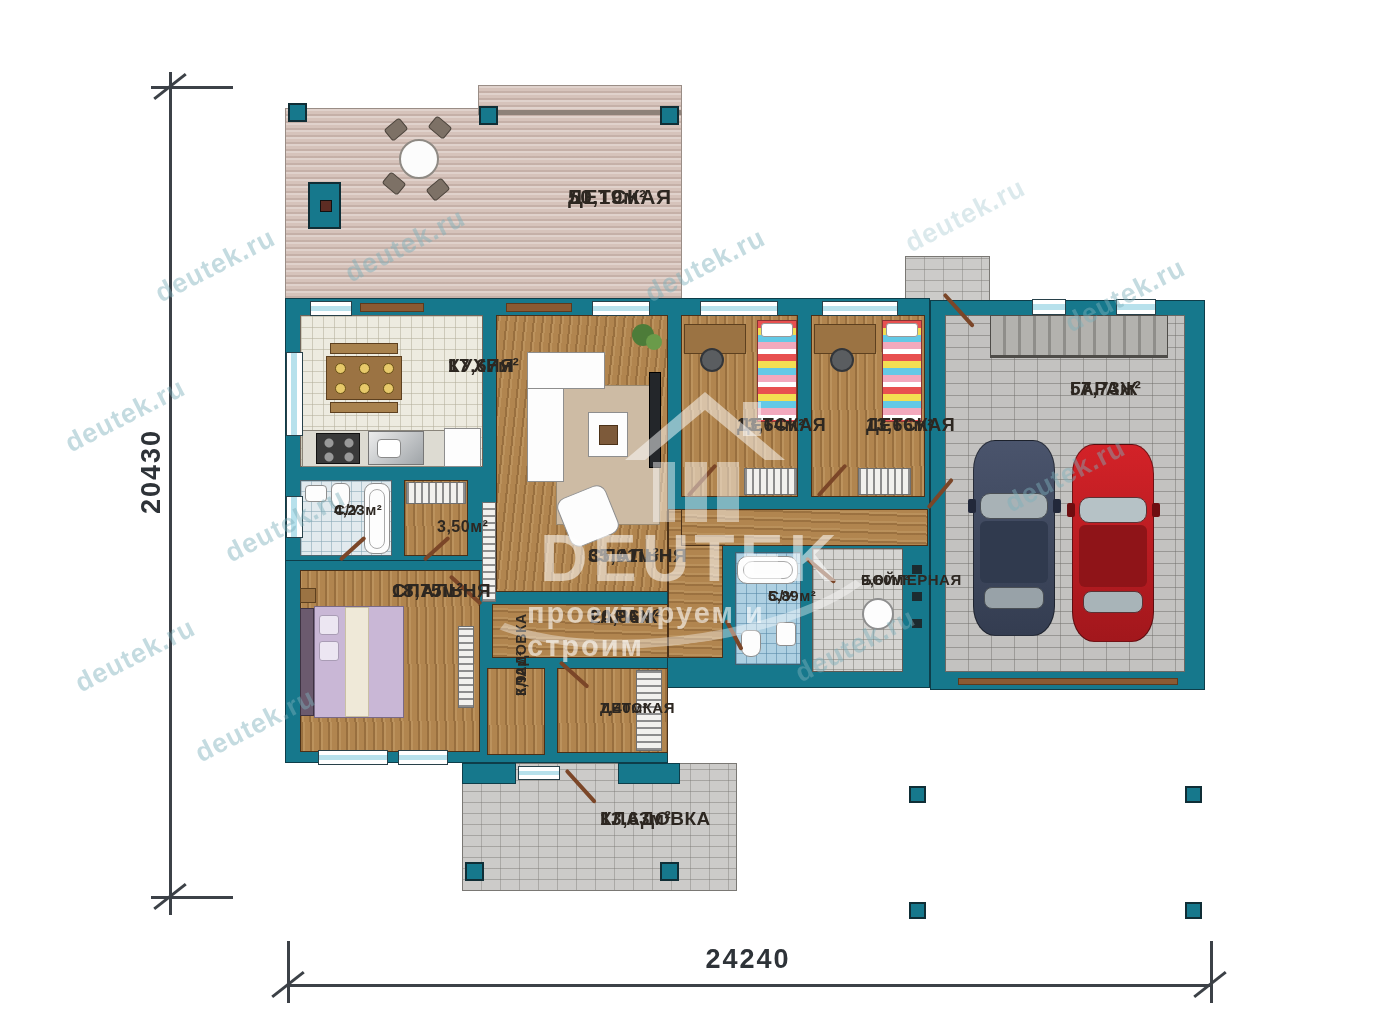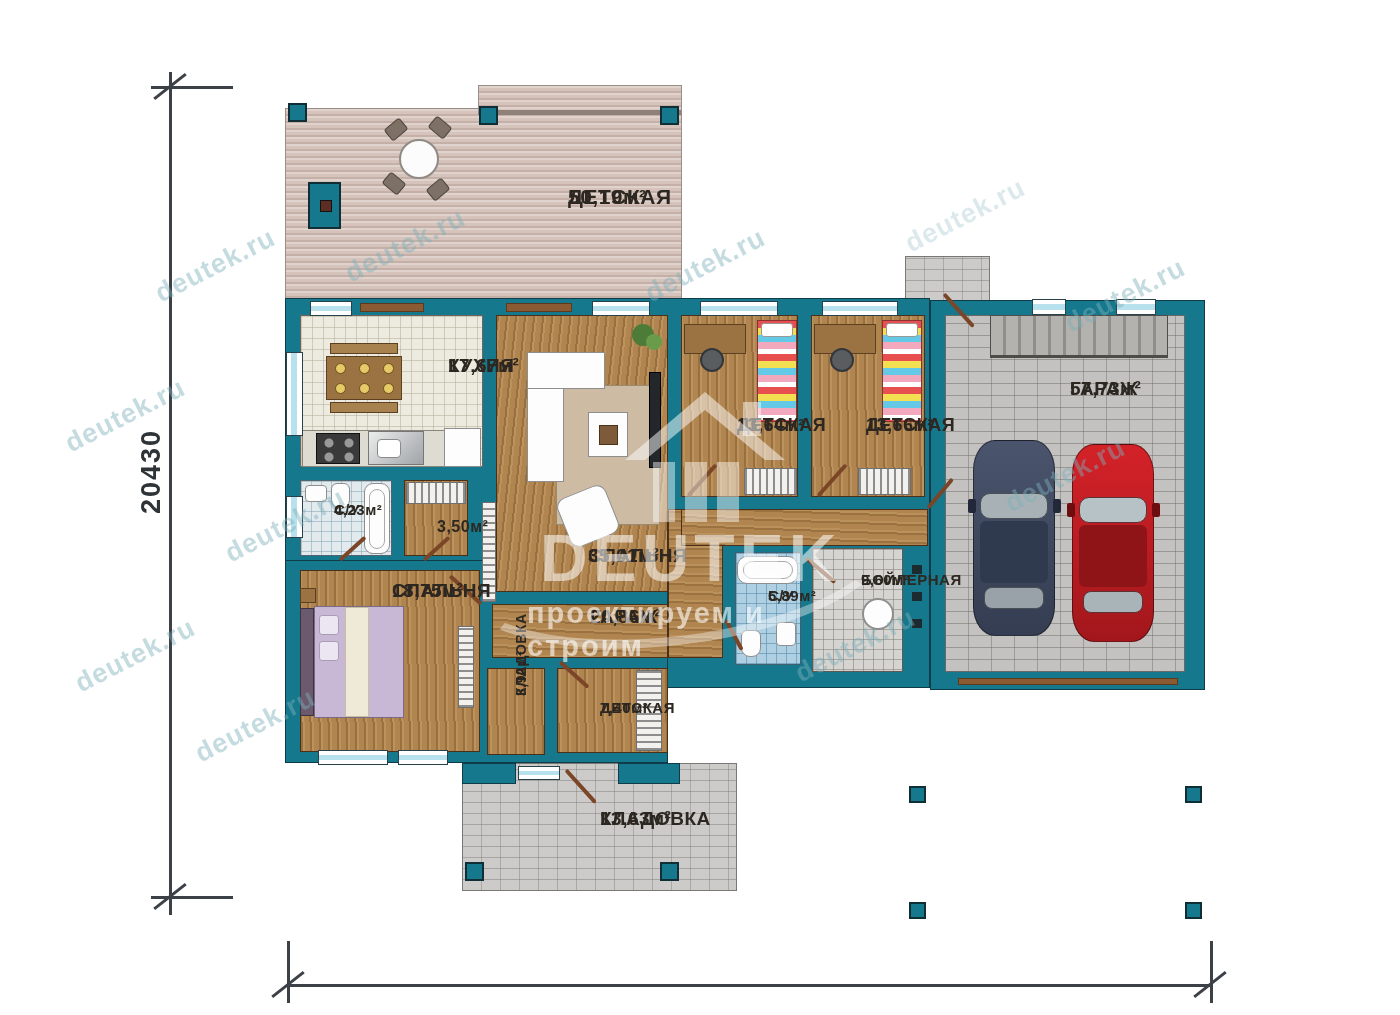--- a/index.html
+++ b/index.html
@@ -304,14 +304,15 @@
   <div class="dim" style="left:150px;top:85px;width:40px;height:3px;transform:rotate(-38deg)"></div>
   <div class="dim" style="left:151px;top:896px;width:82px;height:3px"></div>
   <div class="dim" style="left:150px;top:895px;width:40px;height:3px;transform:rotate(-38deg)"></div>
   <div class="dimtxt" style="left:96px;top:456px;width:110px;transform:rotate(-90deg)">20430</div>
 
   <div class="dim" style="left:288px;top:984px;width:924px;height:3px"></div>
   <div class="dim" style="left:287px;top:941px;width:3px;height:62px"></div>
   <div class="dim" style="left:268px;top:983px;width:40px;height:3px;transform:rotate(-38deg)"></div>
   <div class="dim" style="left:1210px;top:941px;width:3px;height:62px"></div>
   <div class="dim" style="left:1190px;top:983px;width:40px;height:3px;transform:rotate(-38deg)"></div>
+  <div class="dimtxt" style="left:648px;top:944px;width:200px">24240</div>
 
 </div>
 
 </body></html>

